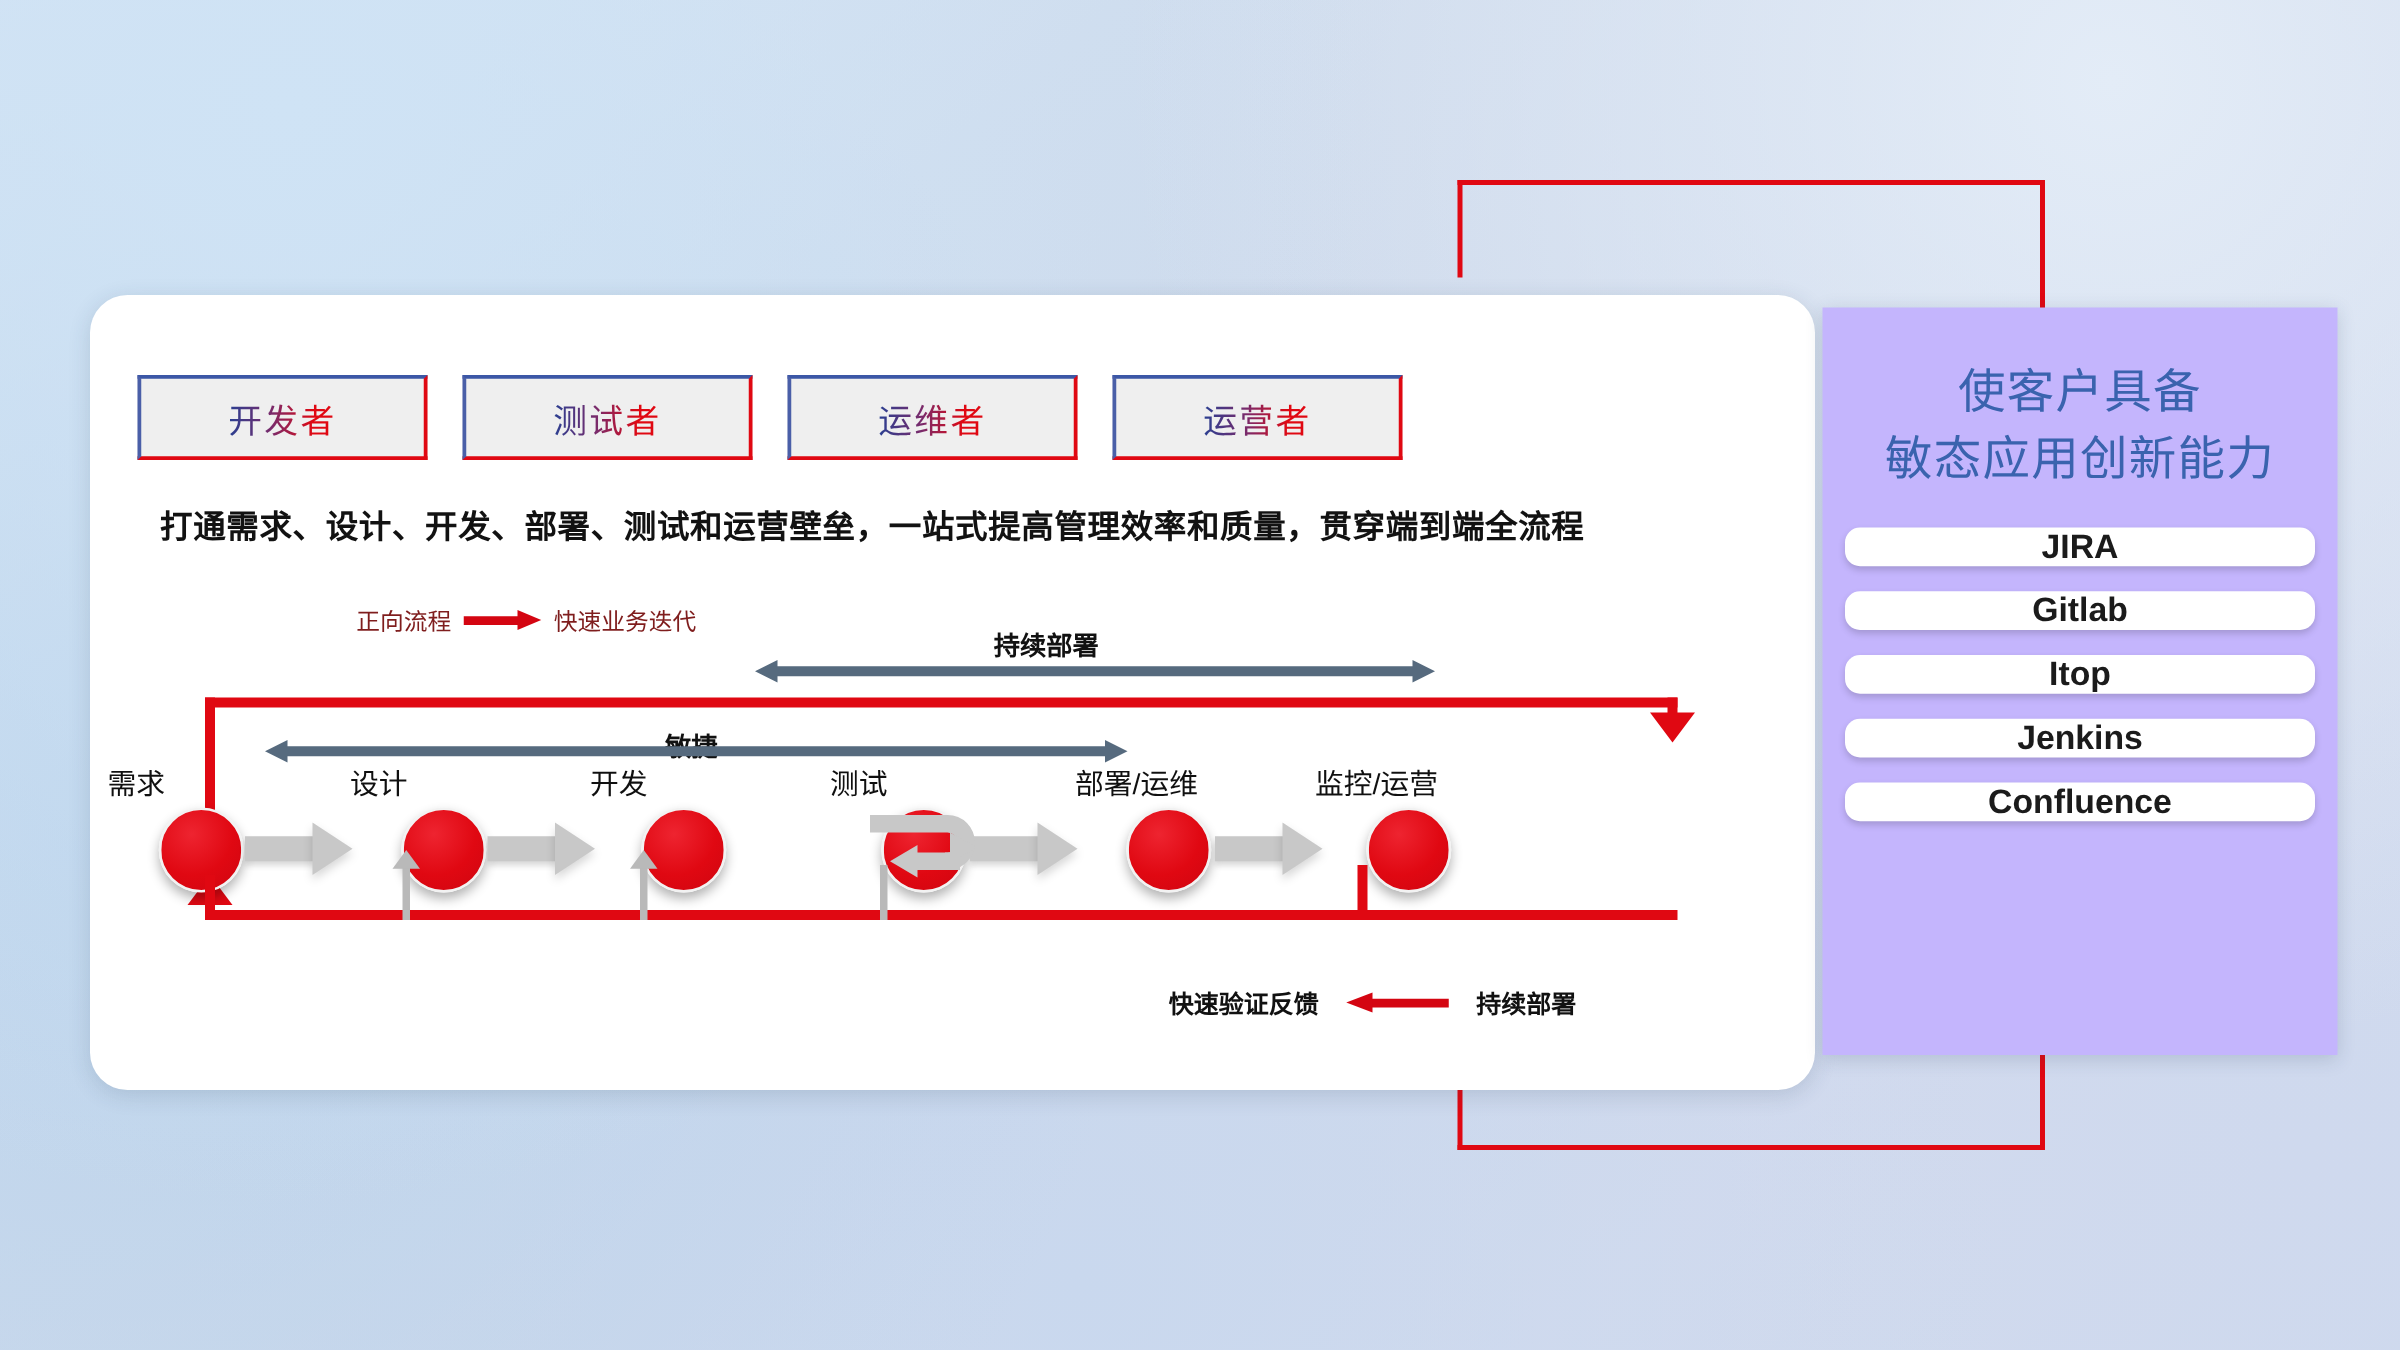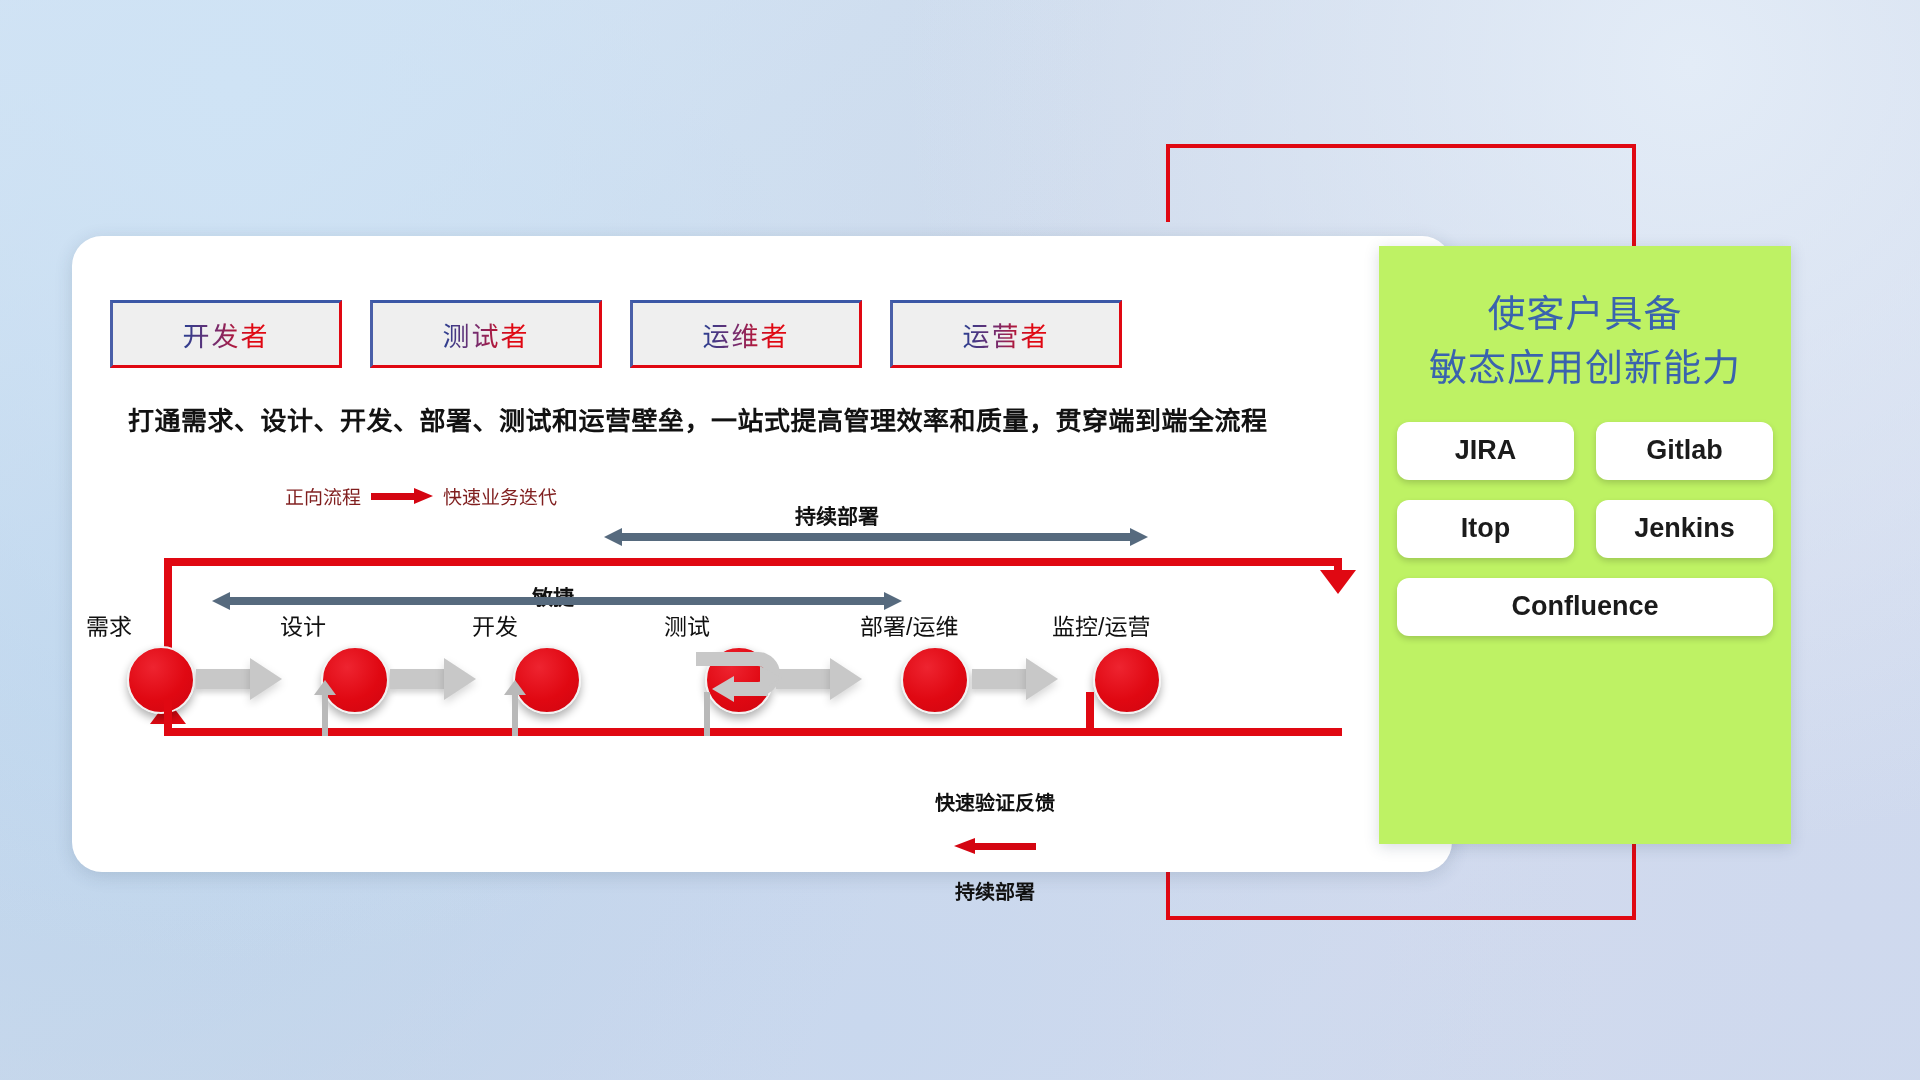--- a/index.html
+++ b/index.html
@@ -107,34 +107,34 @@
   
   #uturn-icon{position:absolute;left:690px;top:648px;width:110px;height:62px;}
 
   
   .stem{position:absolute;width:6px;background:#b9b9b9;}
   .red-stem{position:absolute;width:8px;background:#e00812;}
   .stem-arrow-up{position:absolute;width:0;height:0;
     border-left:11px solid transparent;border-right:11px solid transparent;border-bottom:15px solid #b9b9b9;}
 
   
-  #legend-feedback{position:absolute;left:935px;top:787px;display:flex;align-items:center;gap:22px;flex-direction:column;}
+  #legend-feedback{position:absolute;left:935px;top:787px;display:flex;align-items:center;gap:22px;}
   #legend-feedback .lbl{font-size:20px;font-weight:bold;color:#111;white-space:nowrap;}
 
   
   #right-panel{
-    position:absolute;left:1379px;top:246px;width:412px;height:598px;
-    background:#bef264;box-shadow:0 3px 14px rgba(40,60,90,.18);
+    position:absolute;left:1458px;top:246px;width:412px;height:598px;
+    background:#c4b5fd;box-shadow:0 3px 14px rgba(40,60,90,.18);
   }
   #panel-title{
     margin-top:42px;text-align:center;color:#3a63ae;font-size:38px;line-height:1.42;
     font-weight:400;letter-spacing:1px;
   }
   #panel-title .l2{display:block;}
-  #tool-grid{margin:26px 18px 0 18px;display:flex;flex-wrap:wrap;gap:20px 22px;}
+  #tool-grid{margin:26px 18px 0 18px;display:flex;flex-wrap:wrap;gap:20px 22px;flex-direction:column;}
   .tool-btn{
     flex:0 0 calc(50% - 11px);height:58px;background:#fff;border-radius:12px;
     display:flex;align-items:center;justify-content:center;
     font-size:27px;font-weight:bold;color:#1b1b1b;
     box-shadow:0 3px 6px rgba(0,0,0,.17);box-sizing:border-box;
   }
   .tool-btn.wide{flex:0 0 100%;}
 </style>
 </head>
 <body>

